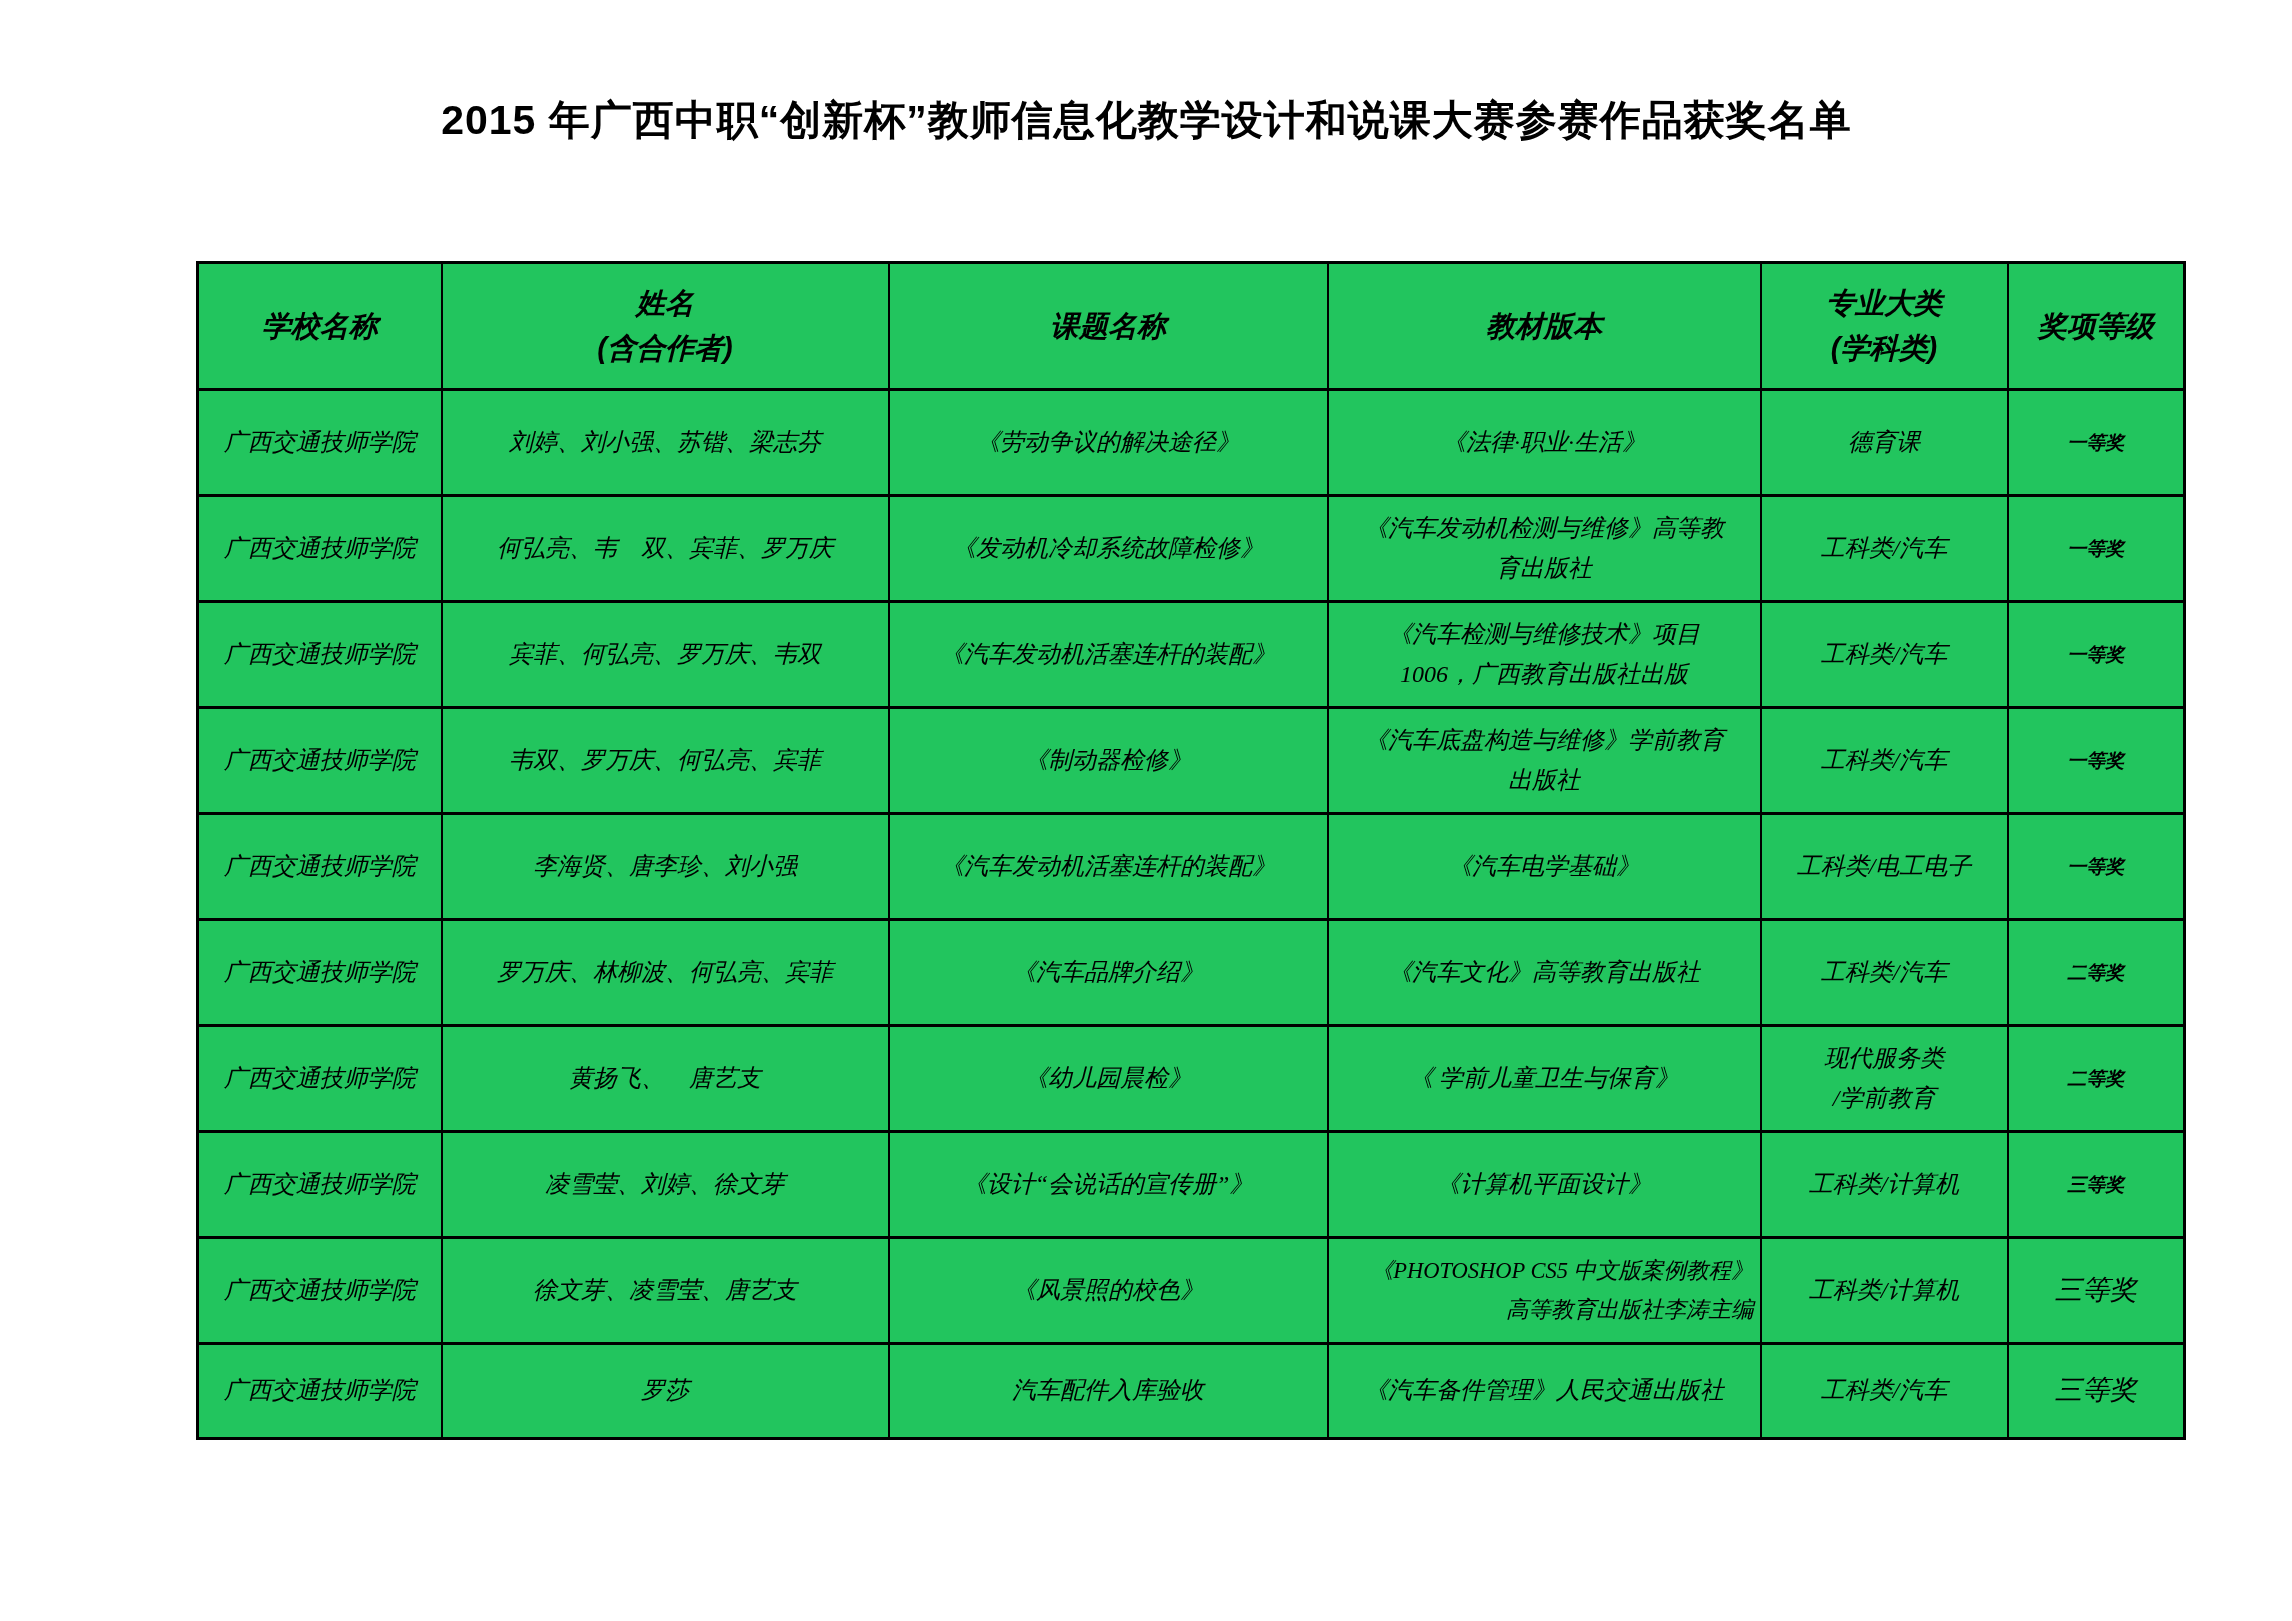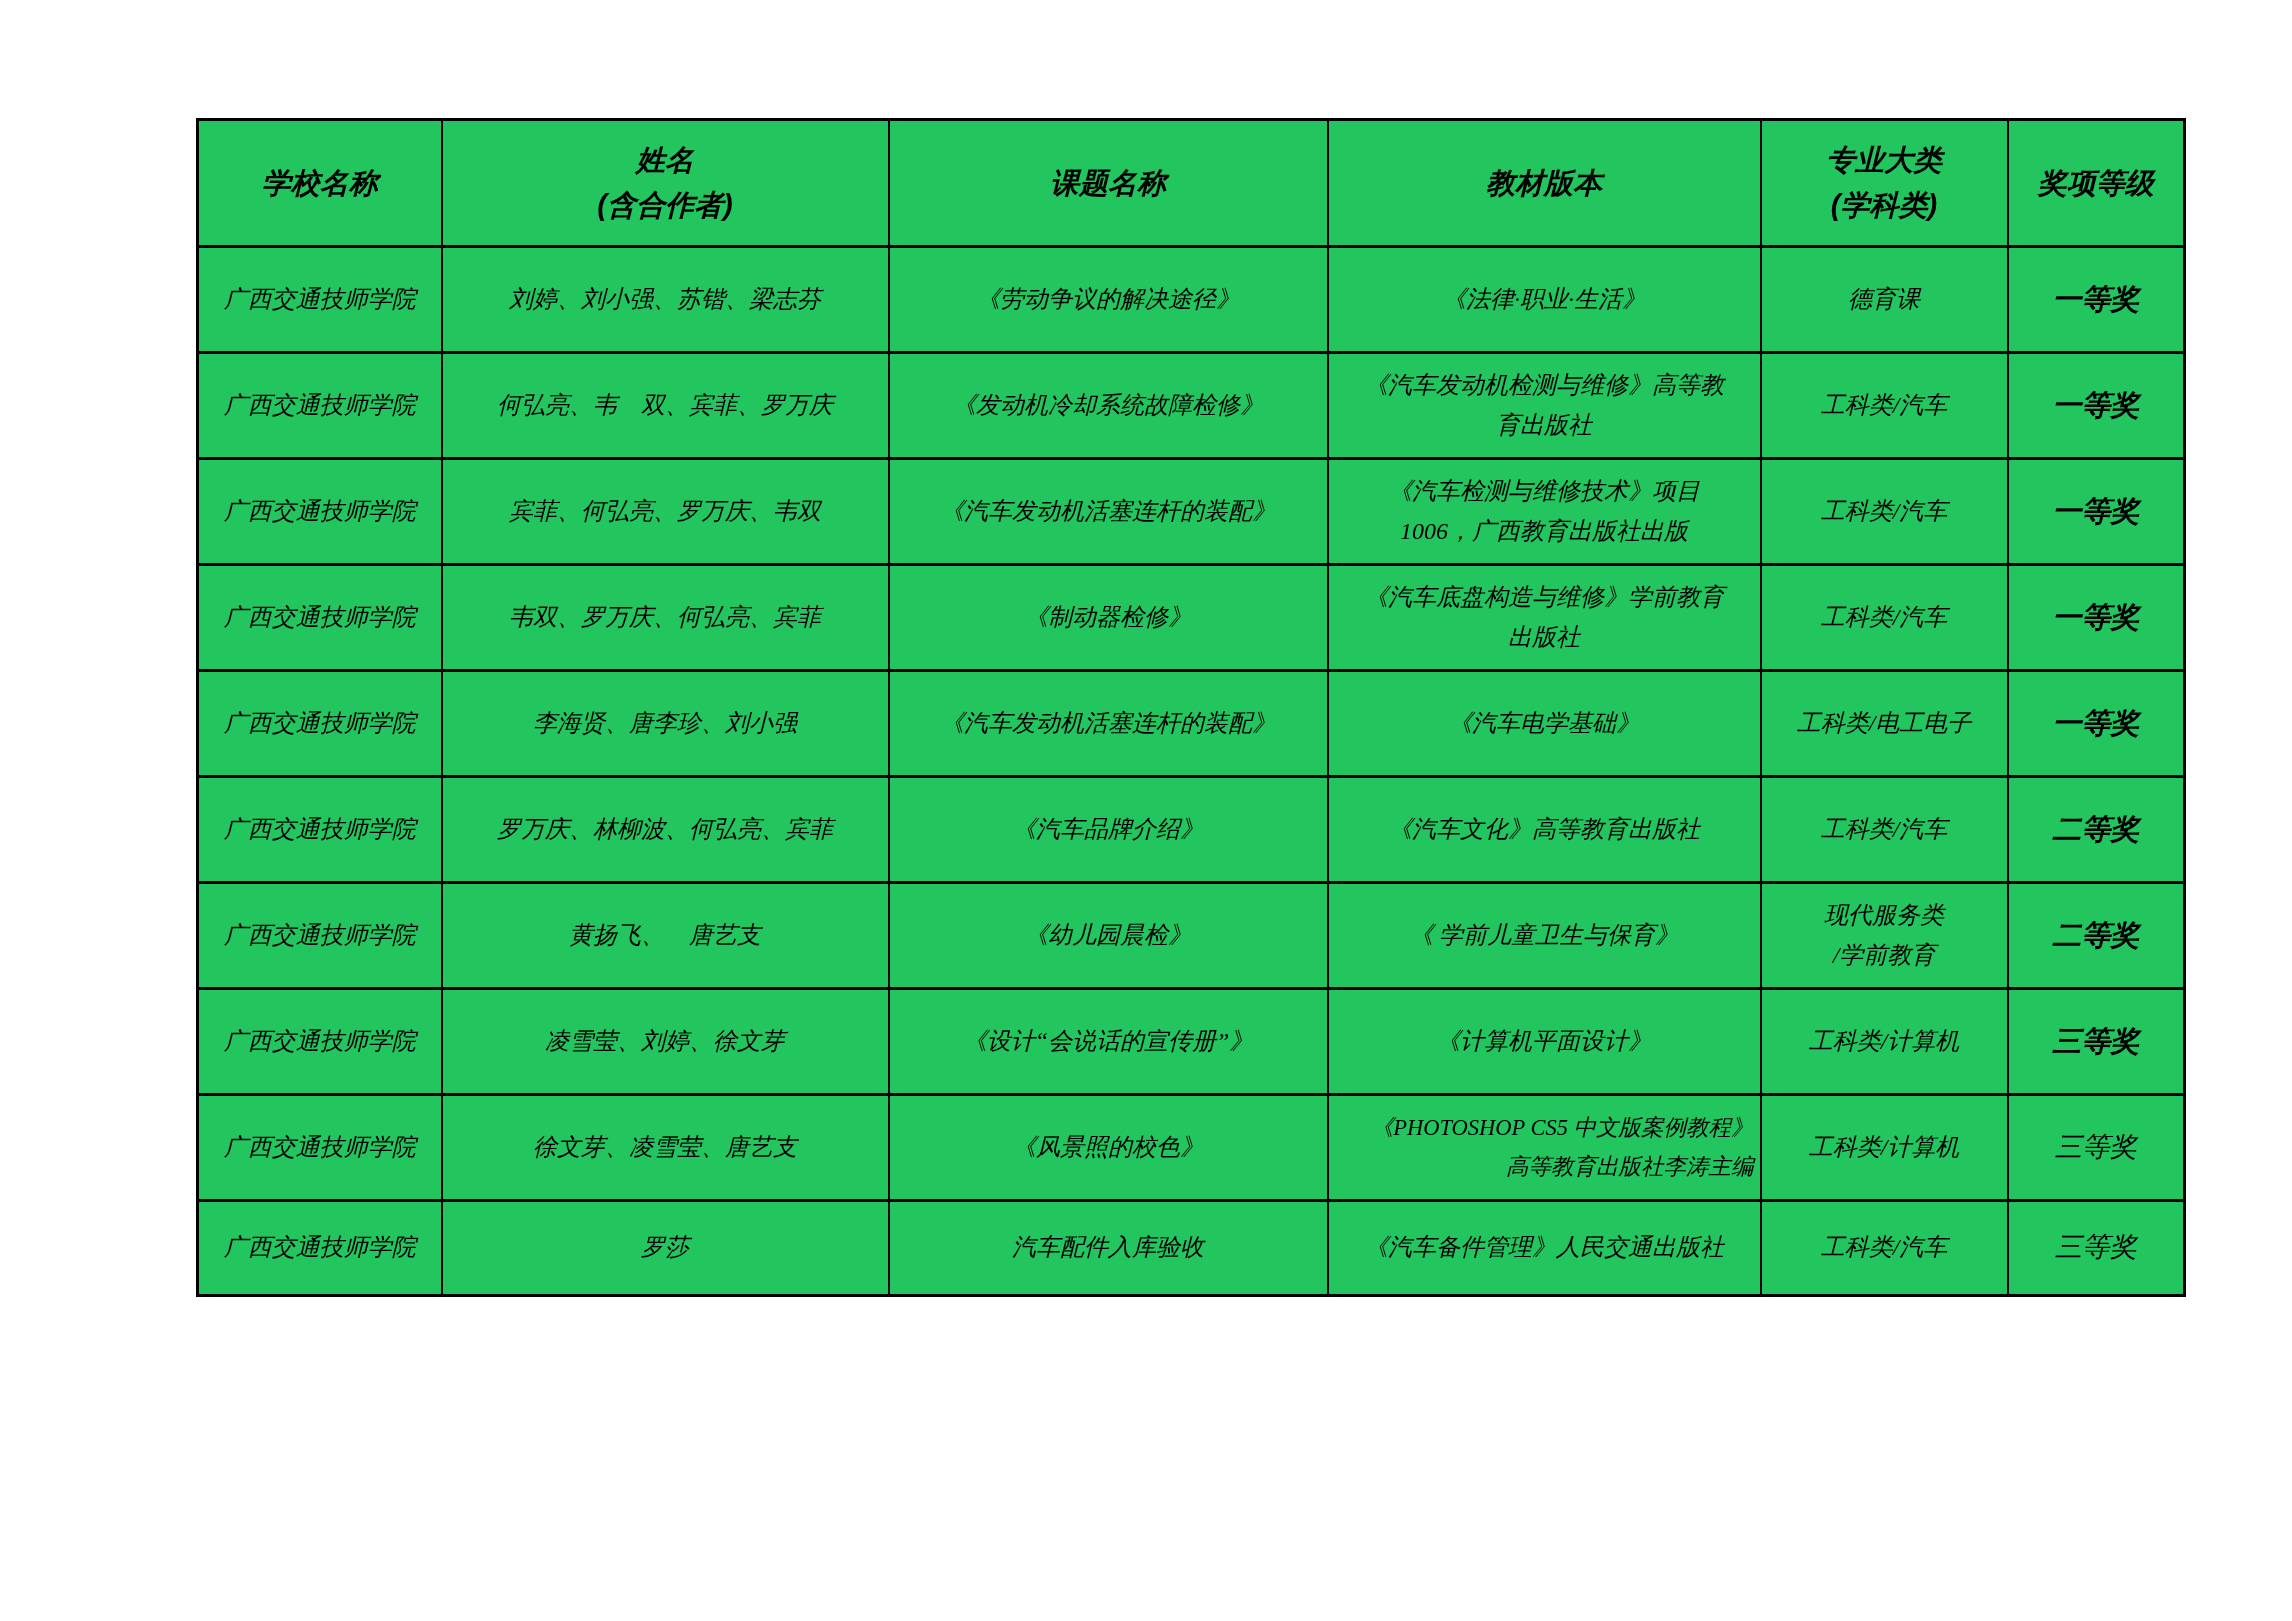--- a/index.html
+++ b/index.html
@@ -57,33 +57,34 @@
     font-size: 29px;
     line-height: 1.55;
   }
   .award-table td {
     font-size: 24px;
     line-height: 1.65;
   }
   td.award-cell { font-size: 27.4px; }
   td.award-bold {
     font-weight: bold;
-    font-size: 29px;
+    font-size: 19px;
   }
   td.fs-sm {
     font-size: 22.5px;
     line-height: 1.7;
     text-align: right;
   }
 </style>
 </head>
 <body>
 
 <div class="page">
 
+  <h1 class="doc-title">2015 年广西中职“创新杯”教师信息化教学设计和说课大赛参赛作品获奖名单</h1>
 
   <table class="award-table">
     <colgroup>
       <col style="width:244px">
       <col style="width:447px">
       <col style="width:439px">
       <col style="width:433px">
       <col style="width:247px">
       <col style="width:177px">
     </colgroup>

